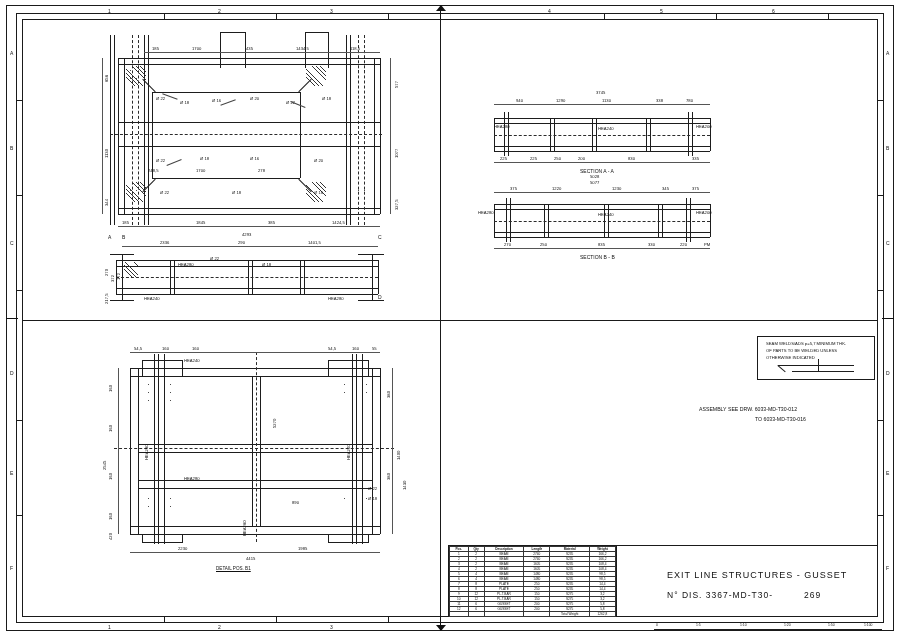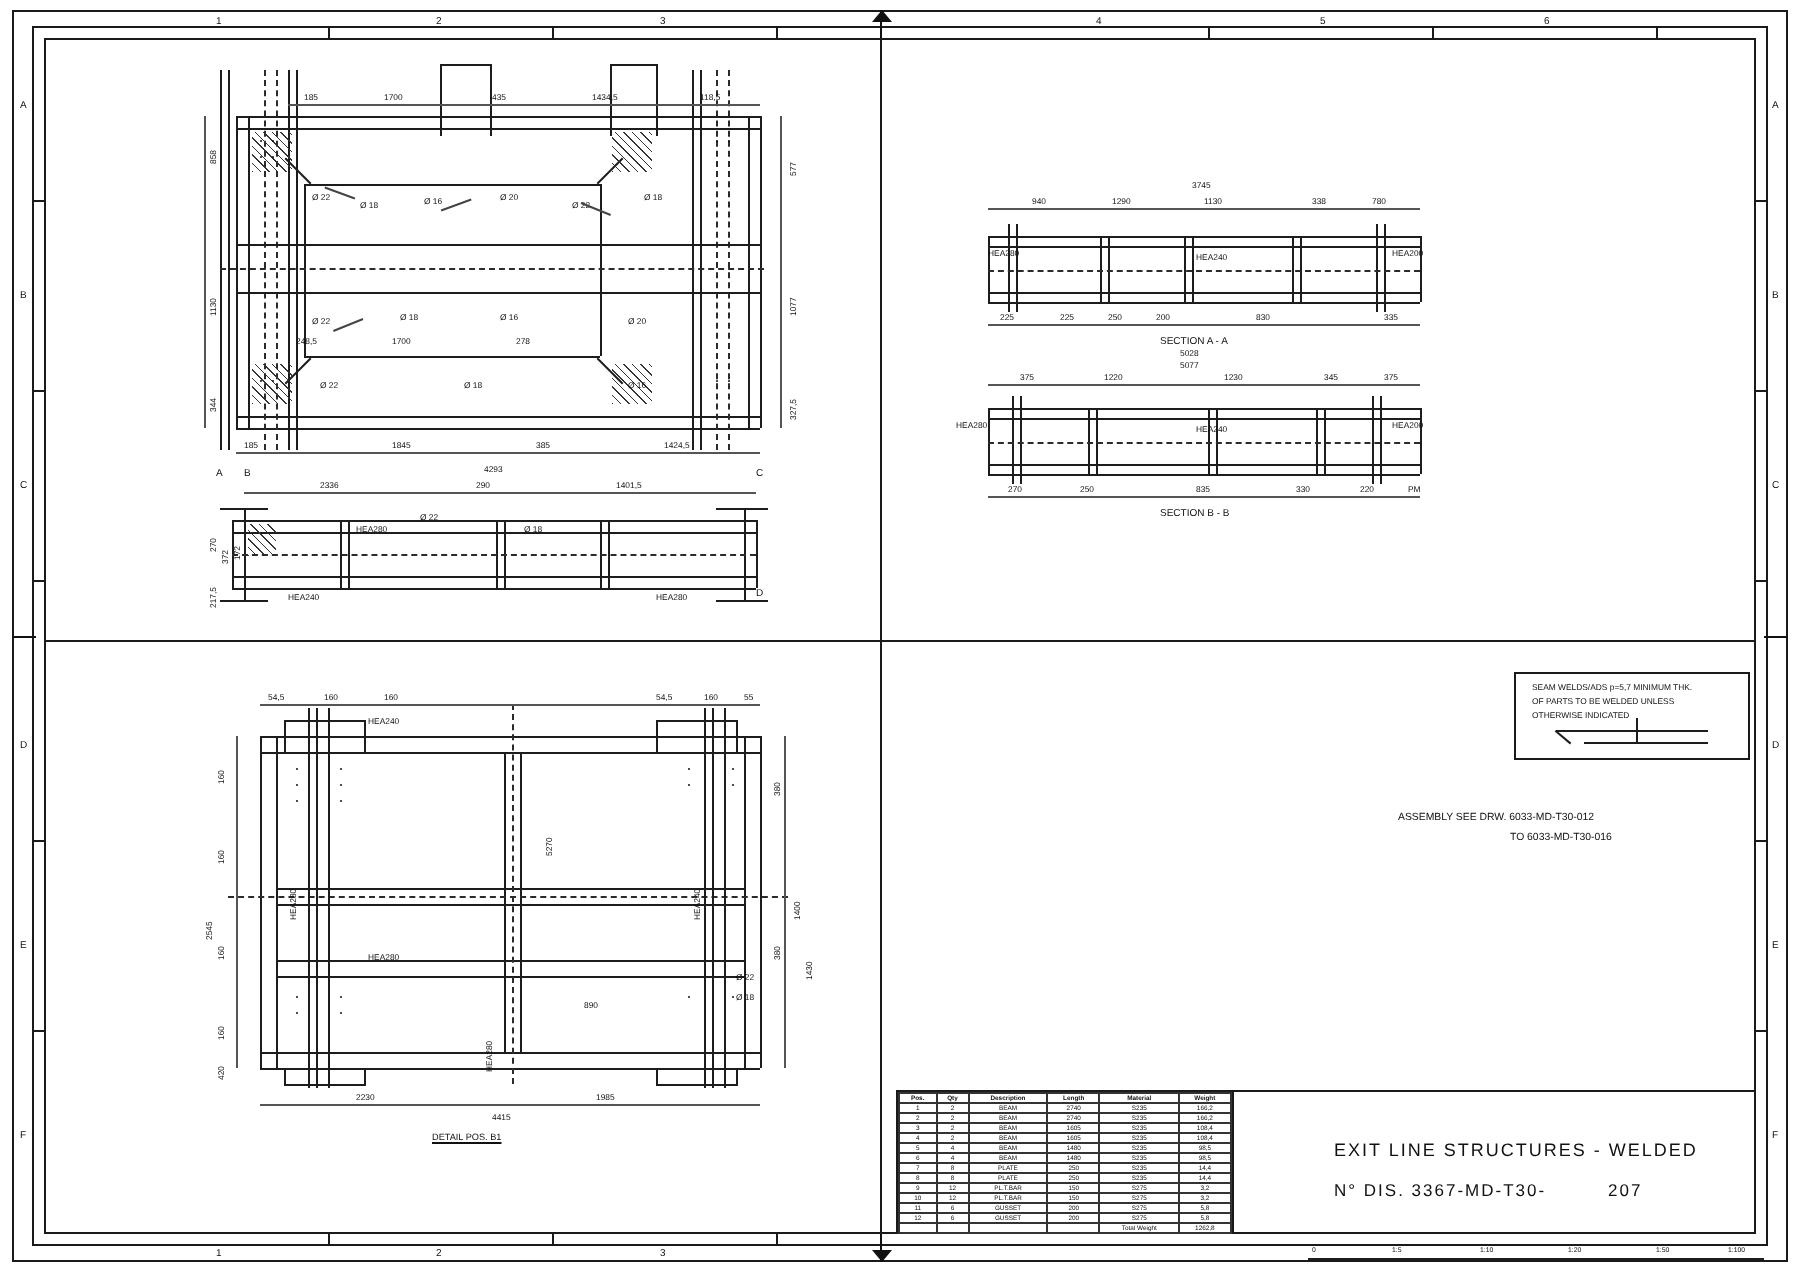--- a/index.html
+++ b/index.html
@@ -570,23 +570,23 @@
               <td></td>
               <td></td>
               <td></td>
               <td></td>
               <td>Total Weight</td>
               <td>1262,8</td>
             </tr>
           </tbody>
       </table>
     </div>
-    <div class="tb-title" style="left:218px;top:24px;">EXIT LINE STRUCTURES - WELDED</div>
+    <div class="tb-title" style="left:218px;top:24px;">EXIT LINE STRUCTURES - GUSSET</div>
     <div class="tb-sub" style="left:218px;top:44px;">N° DIS. 3367-MD-T30-</div>
-    <div class="tb-sub" style="left:355px;top:44px;">207</div>
+    <div class="tb-sub" style="left:355px;top:44px;">269</div>
   </div>
 
   <div style="position:absolute;left:654px;top:626px;width:228px;height:6px;">
     <div class="ln" style="left:0;top:3px;width:228px;height:.5px;"></div>
     <div class="bottom-scale" style="left:2px;top:-3px;">0</div>
     <div class="bottom-scale" style="left:42px;top:-3px;">1:5</div>
     <div class="bottom-scale" style="left:86px;top:-3px;">1:10</div>
     <div class="bottom-scale" style="left:130px;top:-3px;">1:20</div>
     <div class="bottom-scale" style="left:174px;top:-3px;">1:50</div>
     <div class="bottom-scale" style="left:210px;top:-3px;">1:100</div>

